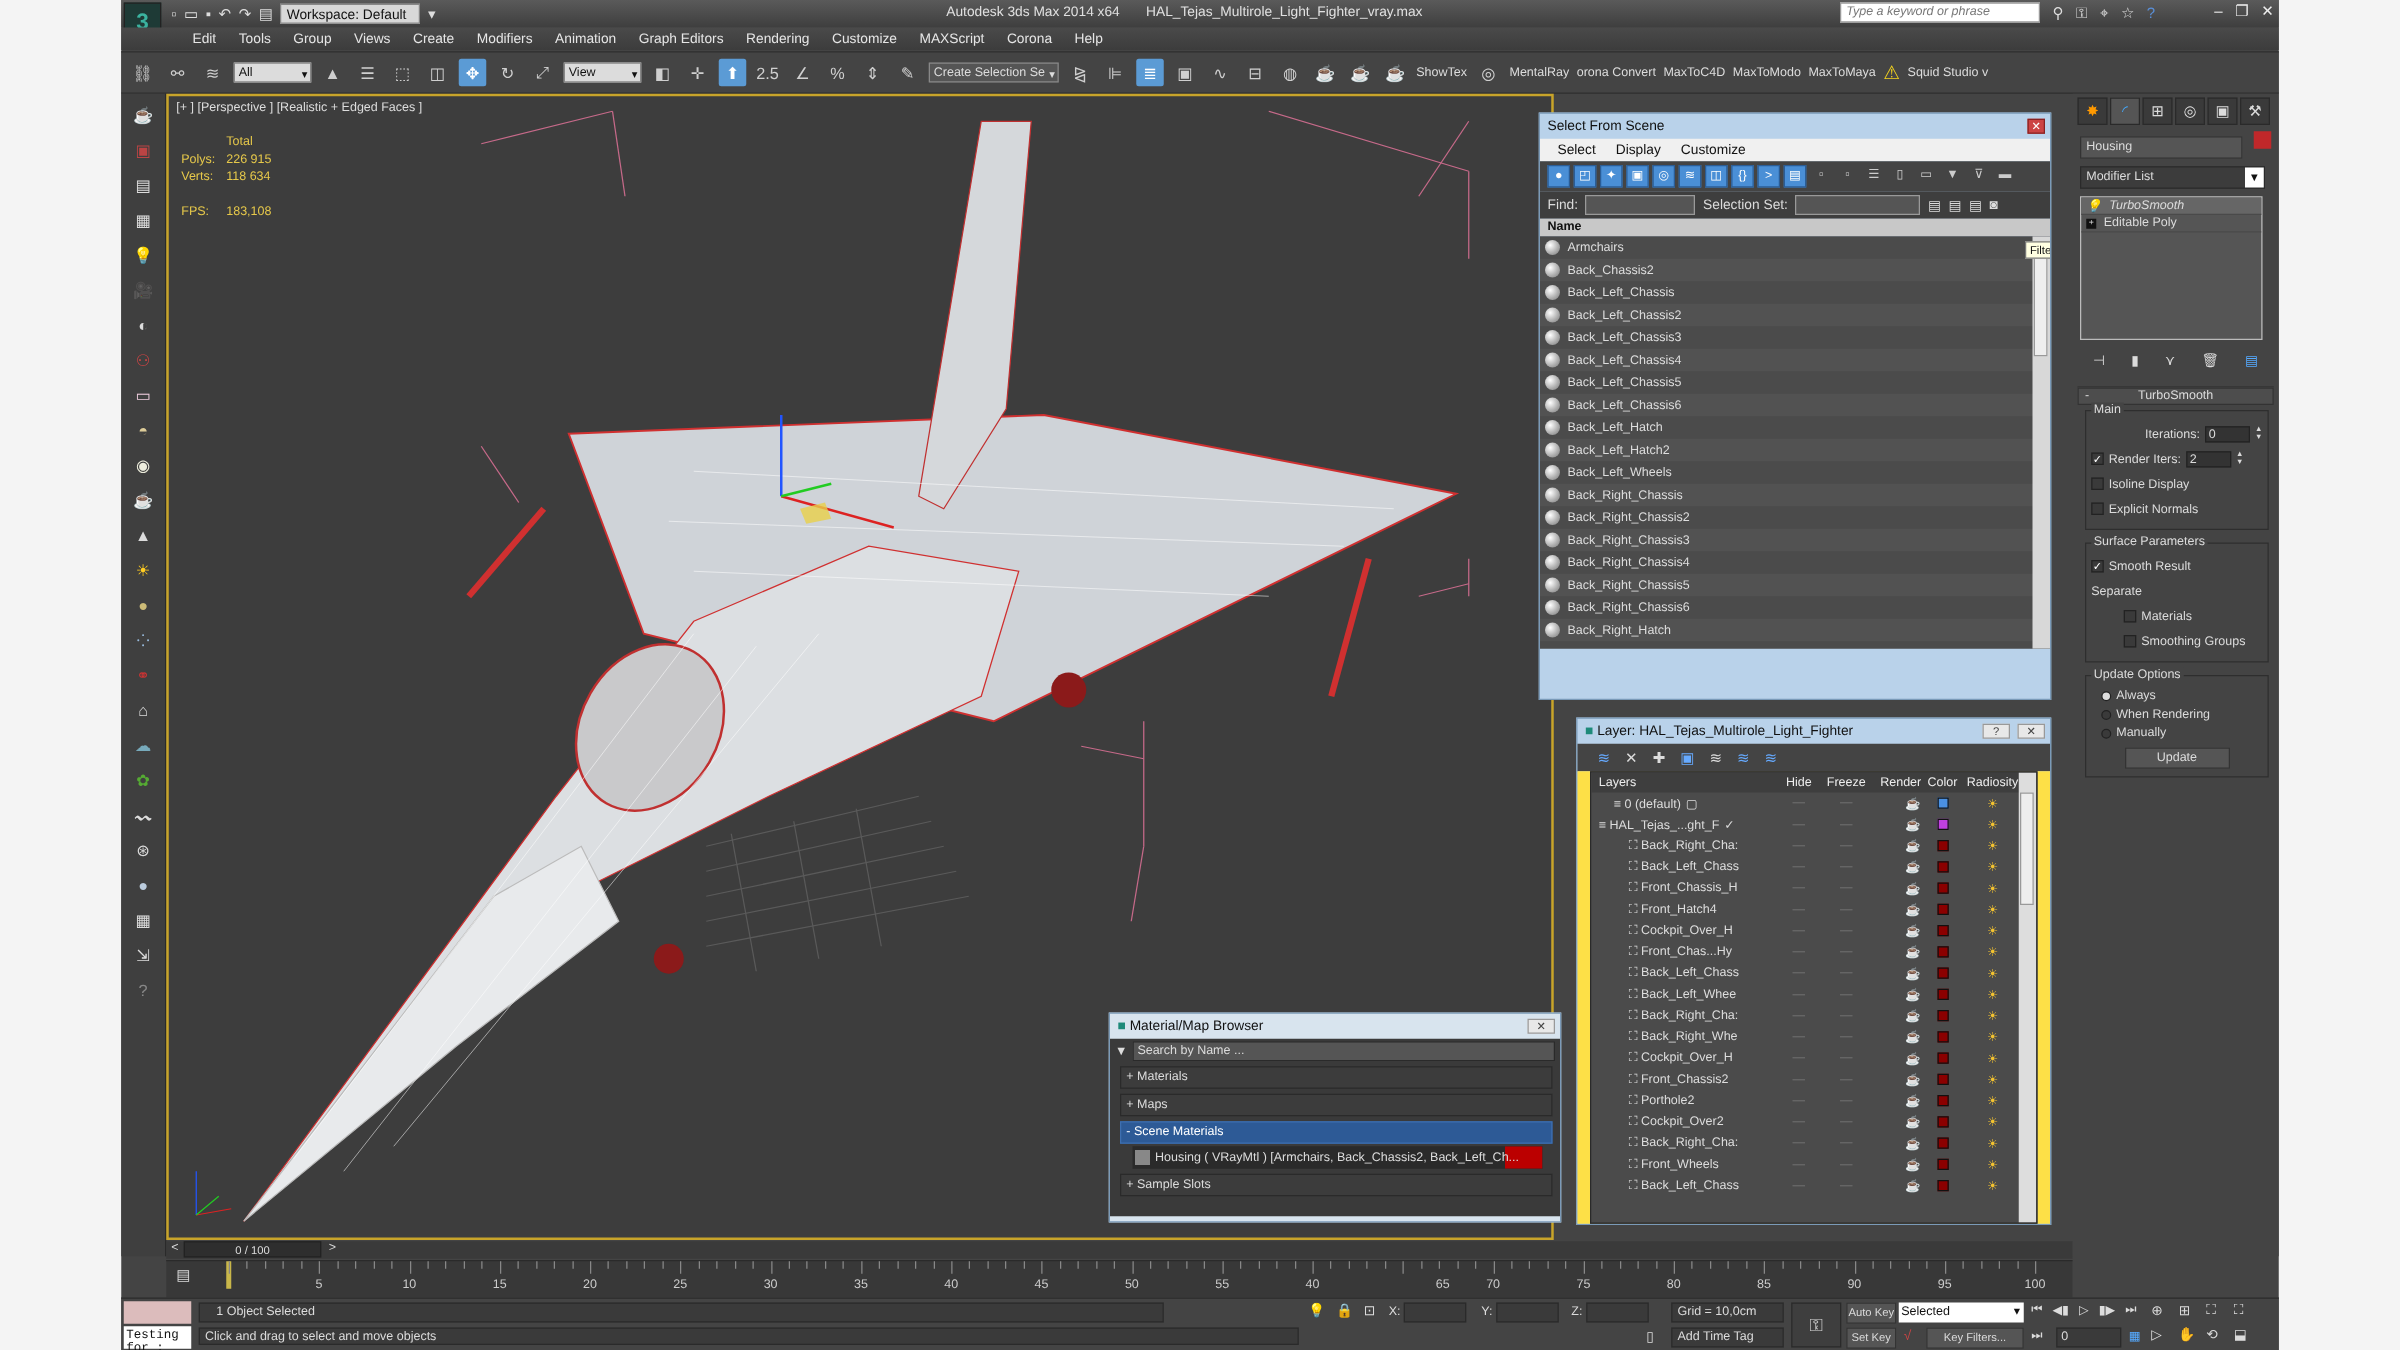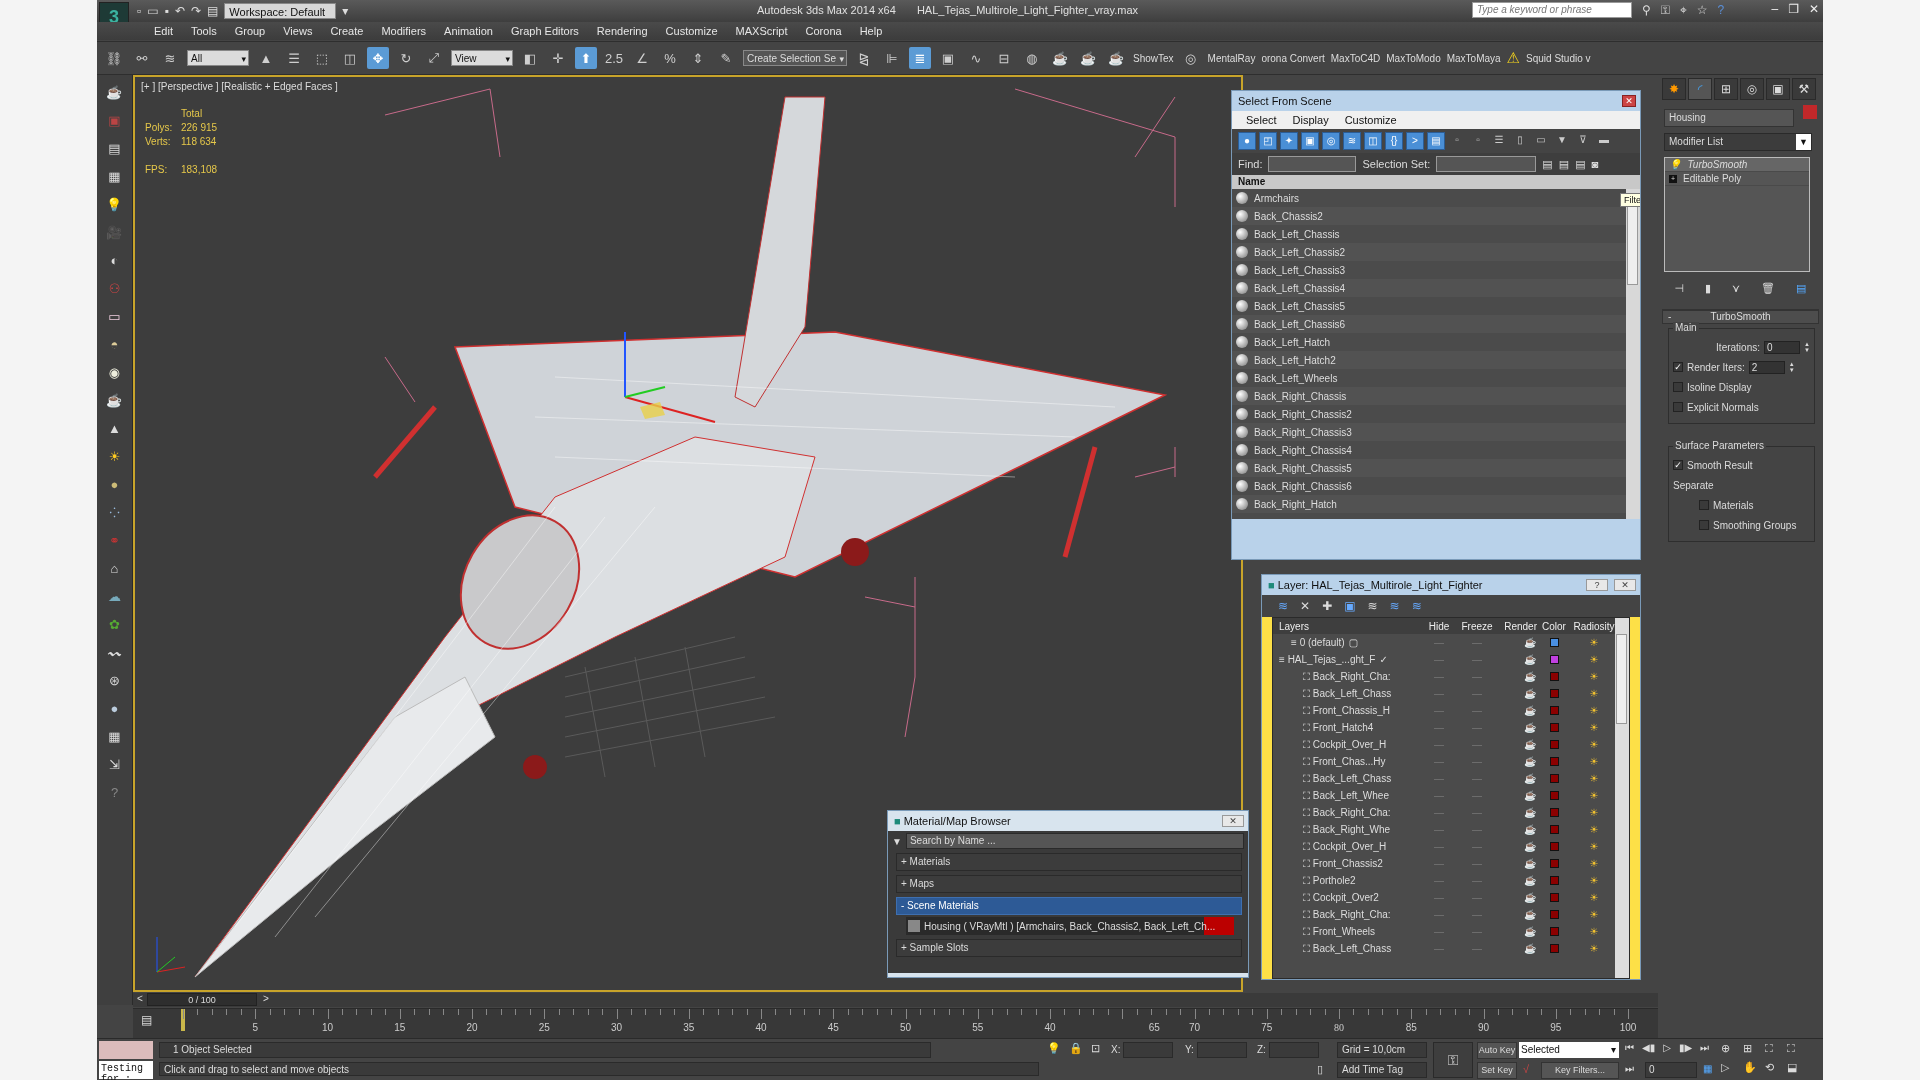--- a/index.html
+++ b/index.html
@@ -353,37 +353,53 @@
           </div>
         <div class="frow">
             <div class="cb"></div>
             <span>Isoline Display</span>
           </div>
         <div class="frow">
             <div class="cb"></div>
             <span>Explicit Normals</span>
           </div>
       </div>
-      <div class="grp" style="margin-top:22px">
+      <div class="grp" style="margin-top:10px">
         <span class="gt">Surface Parameters</span>
         <div class="frow" style="margin-top:4px">
             <div class="cb">✓</div>
             <span>Smooth Result</span>
           </div>
         <div class="frow">
             <span>Separate</span>
           </div>
         <div class="frow" style="padding-left:26px">
             <div class="cb"></div>
             <span>Materials</span>
           </div>
         <div class="frow" style="padding-left:26px">
             <div class="cb"></div>
             <span>Smoothing Groups</span>
           </div>
+      </div>
+      <div class="grp" style="margin-top:10px">
+        <span class="gt">Update Options</span>
+        <div class="frow" style="height:15px;margin-top:4px;padding-left:8px">
+            <div class="rd on"></div>
+            <span>Always</span>
+          </div>
+        <div class="frow" style="height:15px;padding-left:8px">
+            <div class="rd"></div>
+            <span>When Rendering</span>
+          </div>
+        <div class="frow" style="height:15px;padding-left:8px">
+            <div class="rd"></div>
+            <span>Manually</span>
+          </div>
+        <div class="btn" style="width:84px;margin:4px auto 0">Update</div>
       </div>
     </div>
   </div>
 
   <div class="tslider">
     <span style="position:absolute;left:4px;top:0;font-size:10px">&lt;</span>
     <div style="position:absolute;left:14px;top:0;width:110px;height:13px;background:#2e2e2e;border:1px solid #222;text-align:center;font-size:9px;line-height:12px">0 / 100</div>
     <span style="position:absolute;left:130px;top:0;font-size:10px">&gt;</span>
   </div>
   <div class="track" id="track">
@@ -397,21 +413,21 @@
       <span class="tnum" style="left: 483.5px;">30</span>
       <span class="tnum" style="left: 555.75px;">35</span>
       <span class="tnum" style="left: 628px;">40</span>
       <span class="tnum" style="left: 700.25px;">45</span>
       <span class="tnum" style="left: 772.5px;">50</span>
       <span class="tnum" style="left: 844.75px;">55</span>
       <span class="tnum" style="left: 917px;">40</span>
       <span class="tnum" style="left: 989.25px; margin-left: 32px;">65</span>
       <span class="tnum" style="left: 1061.5px;">70</span>
       <span class="tnum" style="left: 1133.75px;">75</span>
-      <span class="tnum" style="left: 1206px; font-family: Liberation Serif, serif;">80</span>
+      <span class="tnum" style="left: 1206px;">80</span>
       <span class="tnum" style="left: 1278.25px;">85</span>
       <span class="tnum" style="left: 1350.5px;">90</span>
       <span class="tnum" style="left: 1422.75px;">95</span>
       <span class="tnum" style="left: 1495px;">100</span>
       <div class="tick" style="left: 50px; height: 10px;"></div>
       <div class="tick" style="left: 64.45px; height: 6px;"></div>
       <div class="tick" style="left: 78.9px; height: 6px;"></div>
       <div class="tick" style="left: 93.35px; height: 6px;"></div>
       <div class="tick" style="left: 107.8px; height: 6px;"></div>
       <div class="tick" style="left: 122.25px; height: 10px;"></div>

